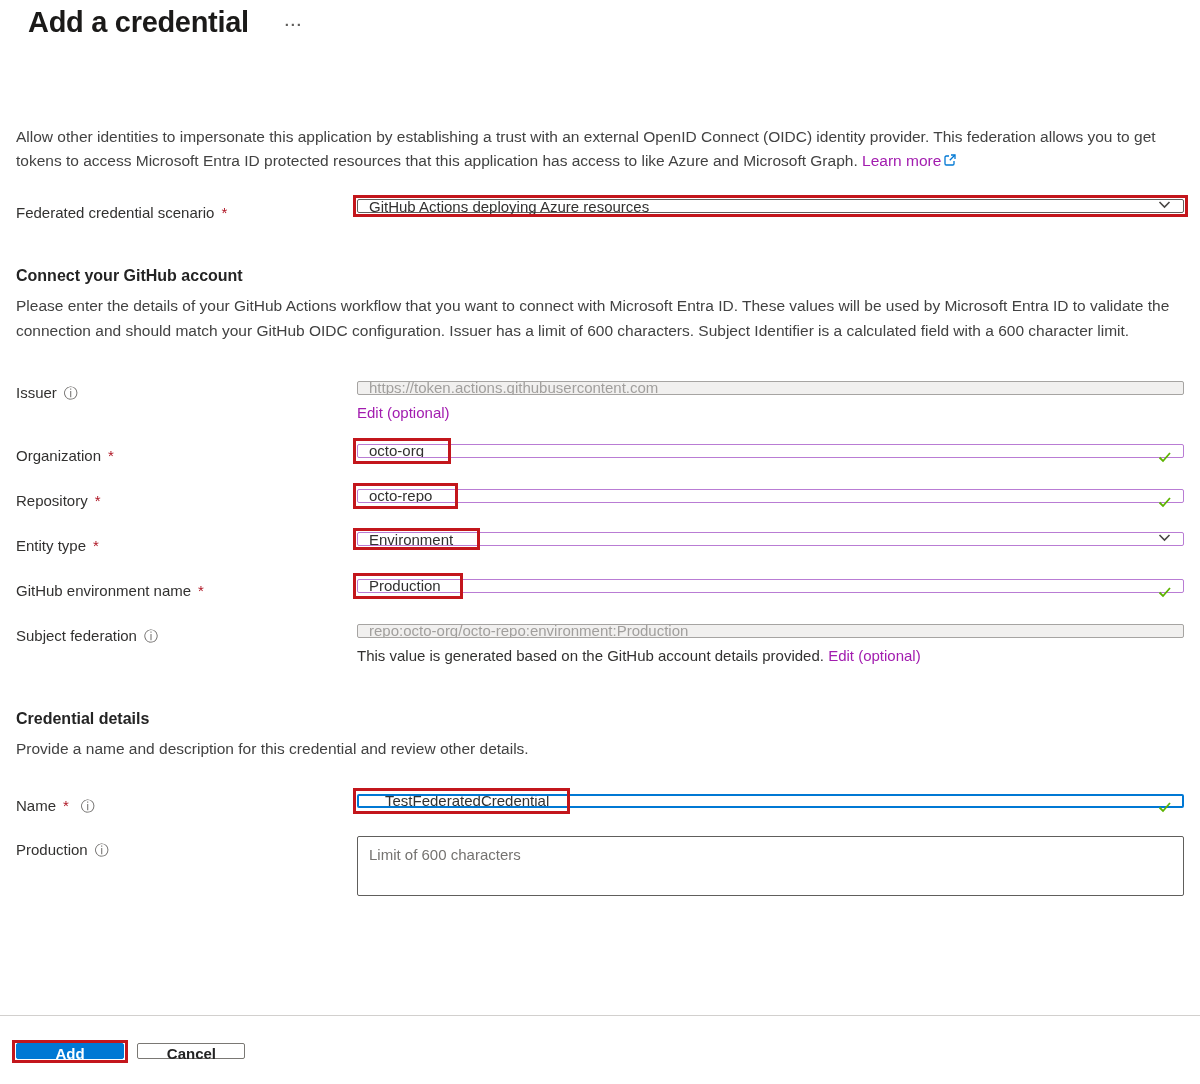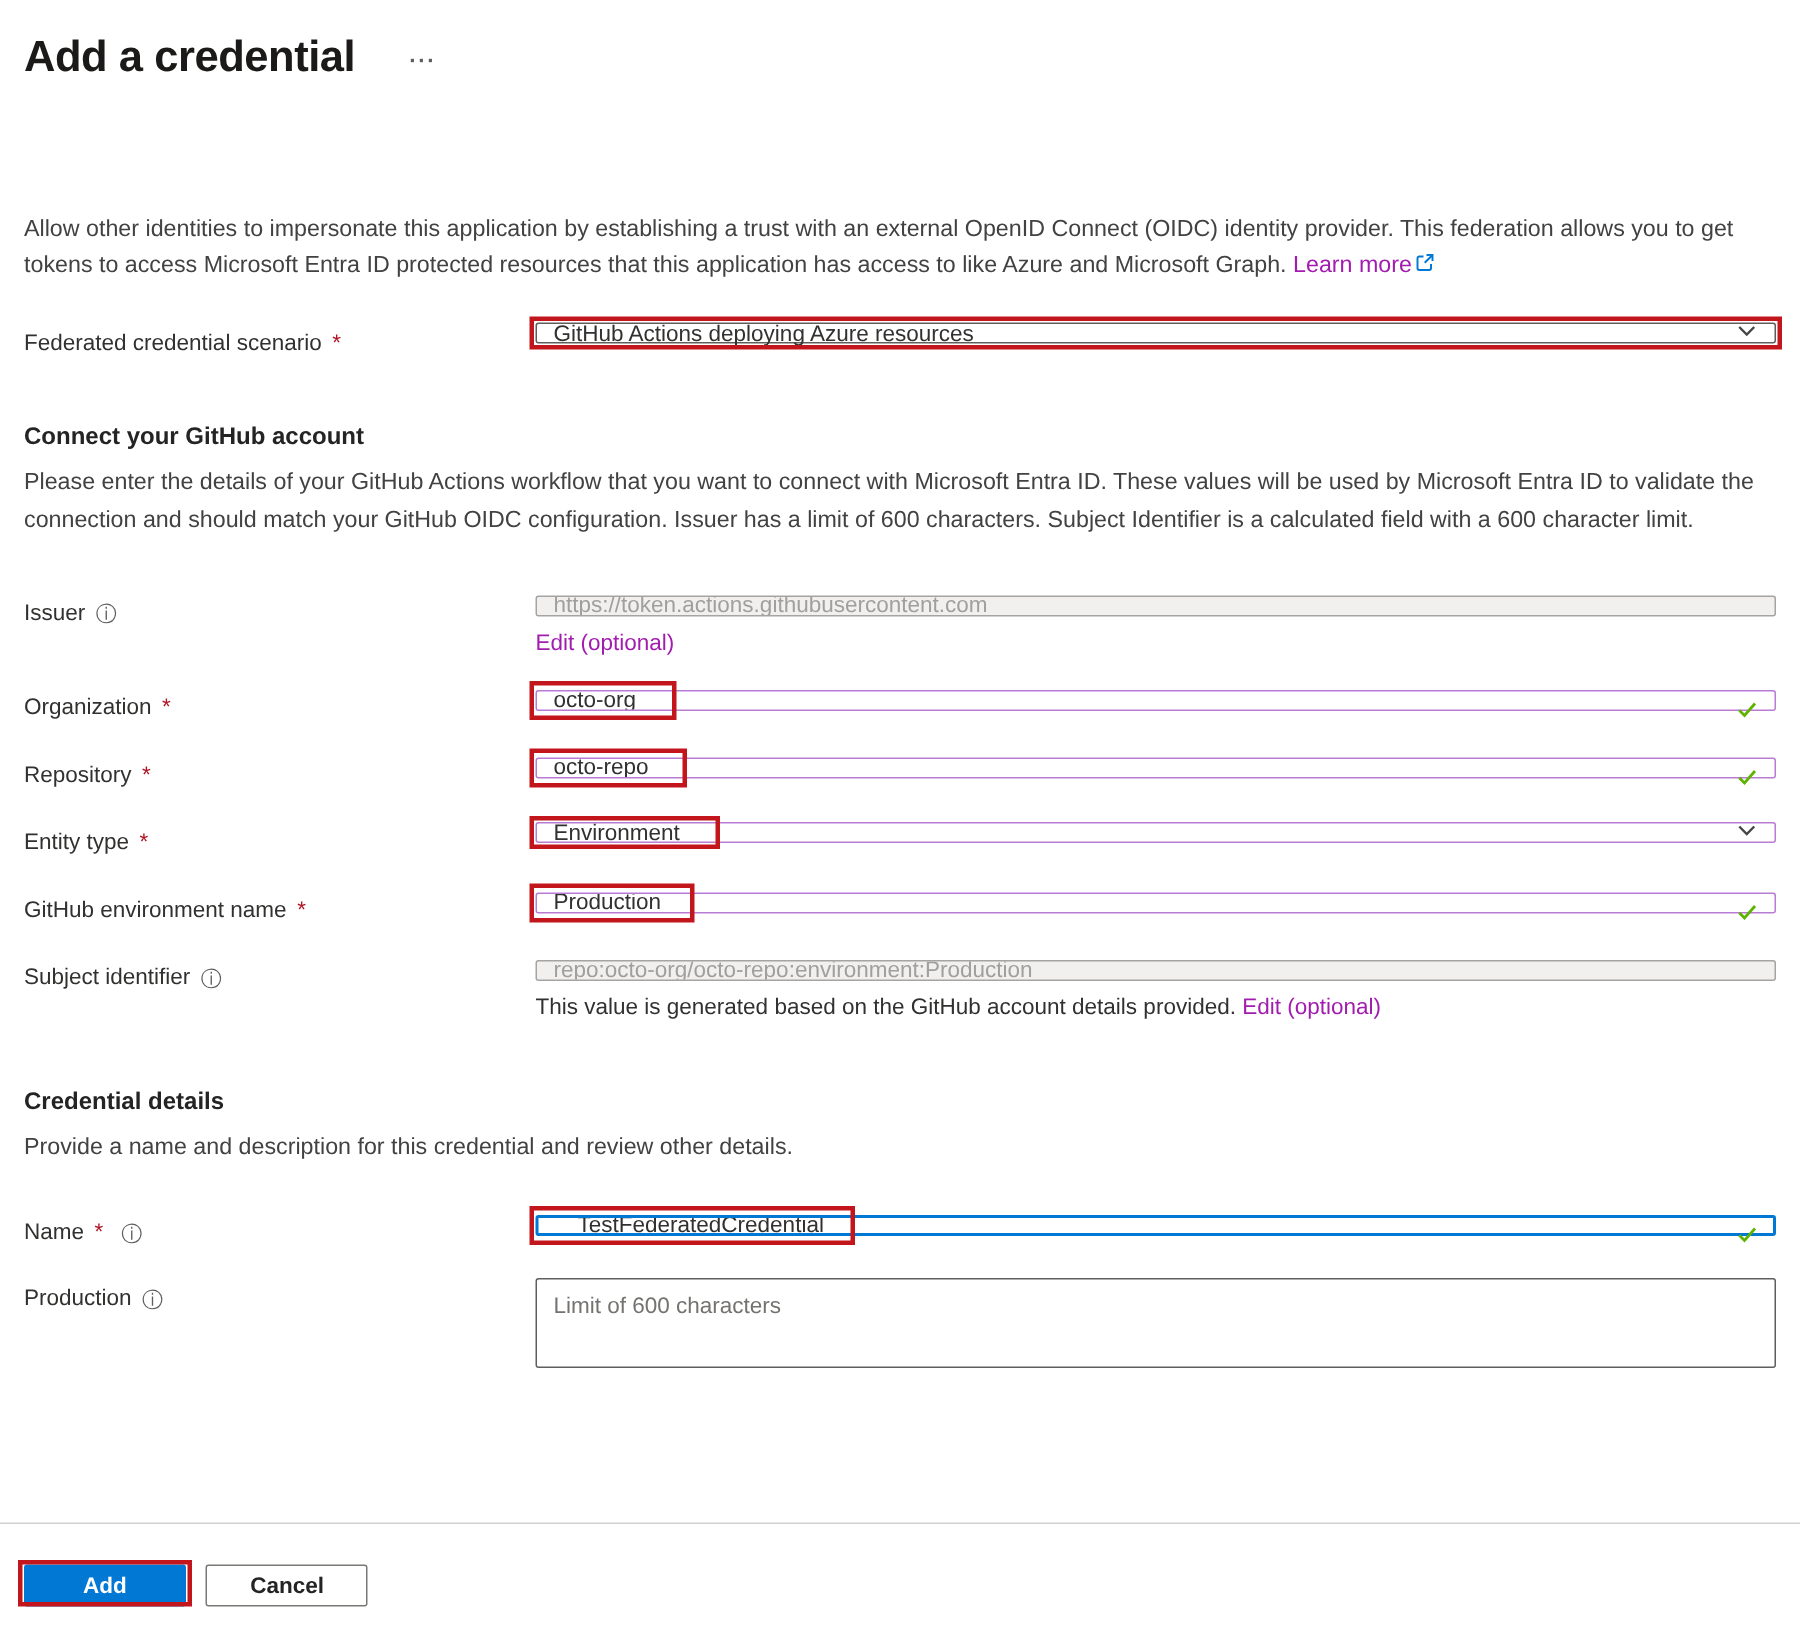--- a/index.html
+++ b/index.html
@@ -4,21 +4,21 @@
 <style>
   html,body { margin:0; padding:0; }
   body {
     width:1200px; height:1084px; overflow:hidden; position:relative;
     background:#ffffff; color:#323130;
     font-family:"Liberation Sans", sans-serif;
   }
   .content { box-sizing:border-box; height:1014px; overflow:hidden; padding:0 16px; }
 
   
-  .title-row { display:flex; align-items:flex-start; padding-top:22px; }
+  .title-row { display:flex; align-items:flex-start; padding-top:6px;margin-left:12px; }
   .page-title { font-size:29px; font-weight:700; color:#1b1a19; letter-spacing:-0.3px; margin:0; }
   .more-dots { margin:14px 0 0 36px; color:#605e5c; font-size:15px; font-weight:700; letter-spacing:1px; cursor:pointer; line-height:10px; }
 
   
   .intro { margin-top:86px; font-size:15.5px; line-height:24px; color:#424242; }
   .sec-para { margin-top:8px; font-size:15.5px; line-height:25px; color:#424242; }
   a.link { color:#a21caf; text-decoration:none; cursor:pointer; }
   .ext-icon { display:inline-block; margin-left:2px; vertical-align:-1px; }
 
   
@@ -46,21 +46,21 @@
 
   .sub-line { margin-top:7px; font-size:15px; color:#323130; }
   .edit-line { margin-top:7px; font-size:15px; }
 
   
   .annot { position:absolute; top:-4px; bottom:-4px; left:-4px; border:3px solid #c3161c; pointer-events:none; z-index:3; }
   .annot.full { right:-4px; }
 
   
   .footer { position:absolute; left:0; right:0; bottom:0; height:69px; border-top:1px solid #d2d0ce; background:#fff; padding:27px 16px 0; box-sizing:border-box; }
-  .btn { box-sizing:border-box; height:28px; min-width:108px; font-size:15px; font-weight:600; font-family:inherit; border-radius:2px; cursor:pointer; }
+  .btn { box-sizing:border-box; height:16px; min-width:108px; font-size:15px; font-weight:600; font-family:inherit; border-radius:2px; cursor:pointer; }
   .btn-primary { background:#0078d4; color:#fff; border:1px solid #0078d4; }
   .btn-secondary { background:#fff; color:#242424; border:1px solid #7a7874; margin-left:9px; }
   .btn-wrap { position:relative; display:inline-block; }
 </style>
 </head>
 <body>
 
 <div class="content">
 
   <div class="title-row">
@@ -157,21 +157,21 @@
       <input class="txt purple-b" value="Production" style="">
       <span class="check-icon"><svg width="16" height="16" viewBox="0 0 16 16">
             <path d="M2.5 8.5l3.5 3.5 7-8" fill="none" stroke="#5db300" stroke-width="1.8"></path>
           </svg></span>
       <div class="annot" style="width:104px"></div>
     </div>
   </div>
 
   <div class="row">
     <div class="label-cell">
-      <span>Subject identifier</span>
+      <span>Subject federation</span>
       <span class="info">ⓘ</span>
     </div>
     <div class="control-cell">
       <input class="txt disabled-txt" disabled="" value="repo:octo-org/octo-repo:environment:Production" style="">
       <div class="sub-line"><span>This value is generated based on the GitHub account details provided. </span><a class="link">Edit (optional)</a></div>
     </div>
   </div>
 
   <div class="sec-head">Credential details</div>
   <div class="sec-para">Provide a name and description for this credential and review other details.</div>

